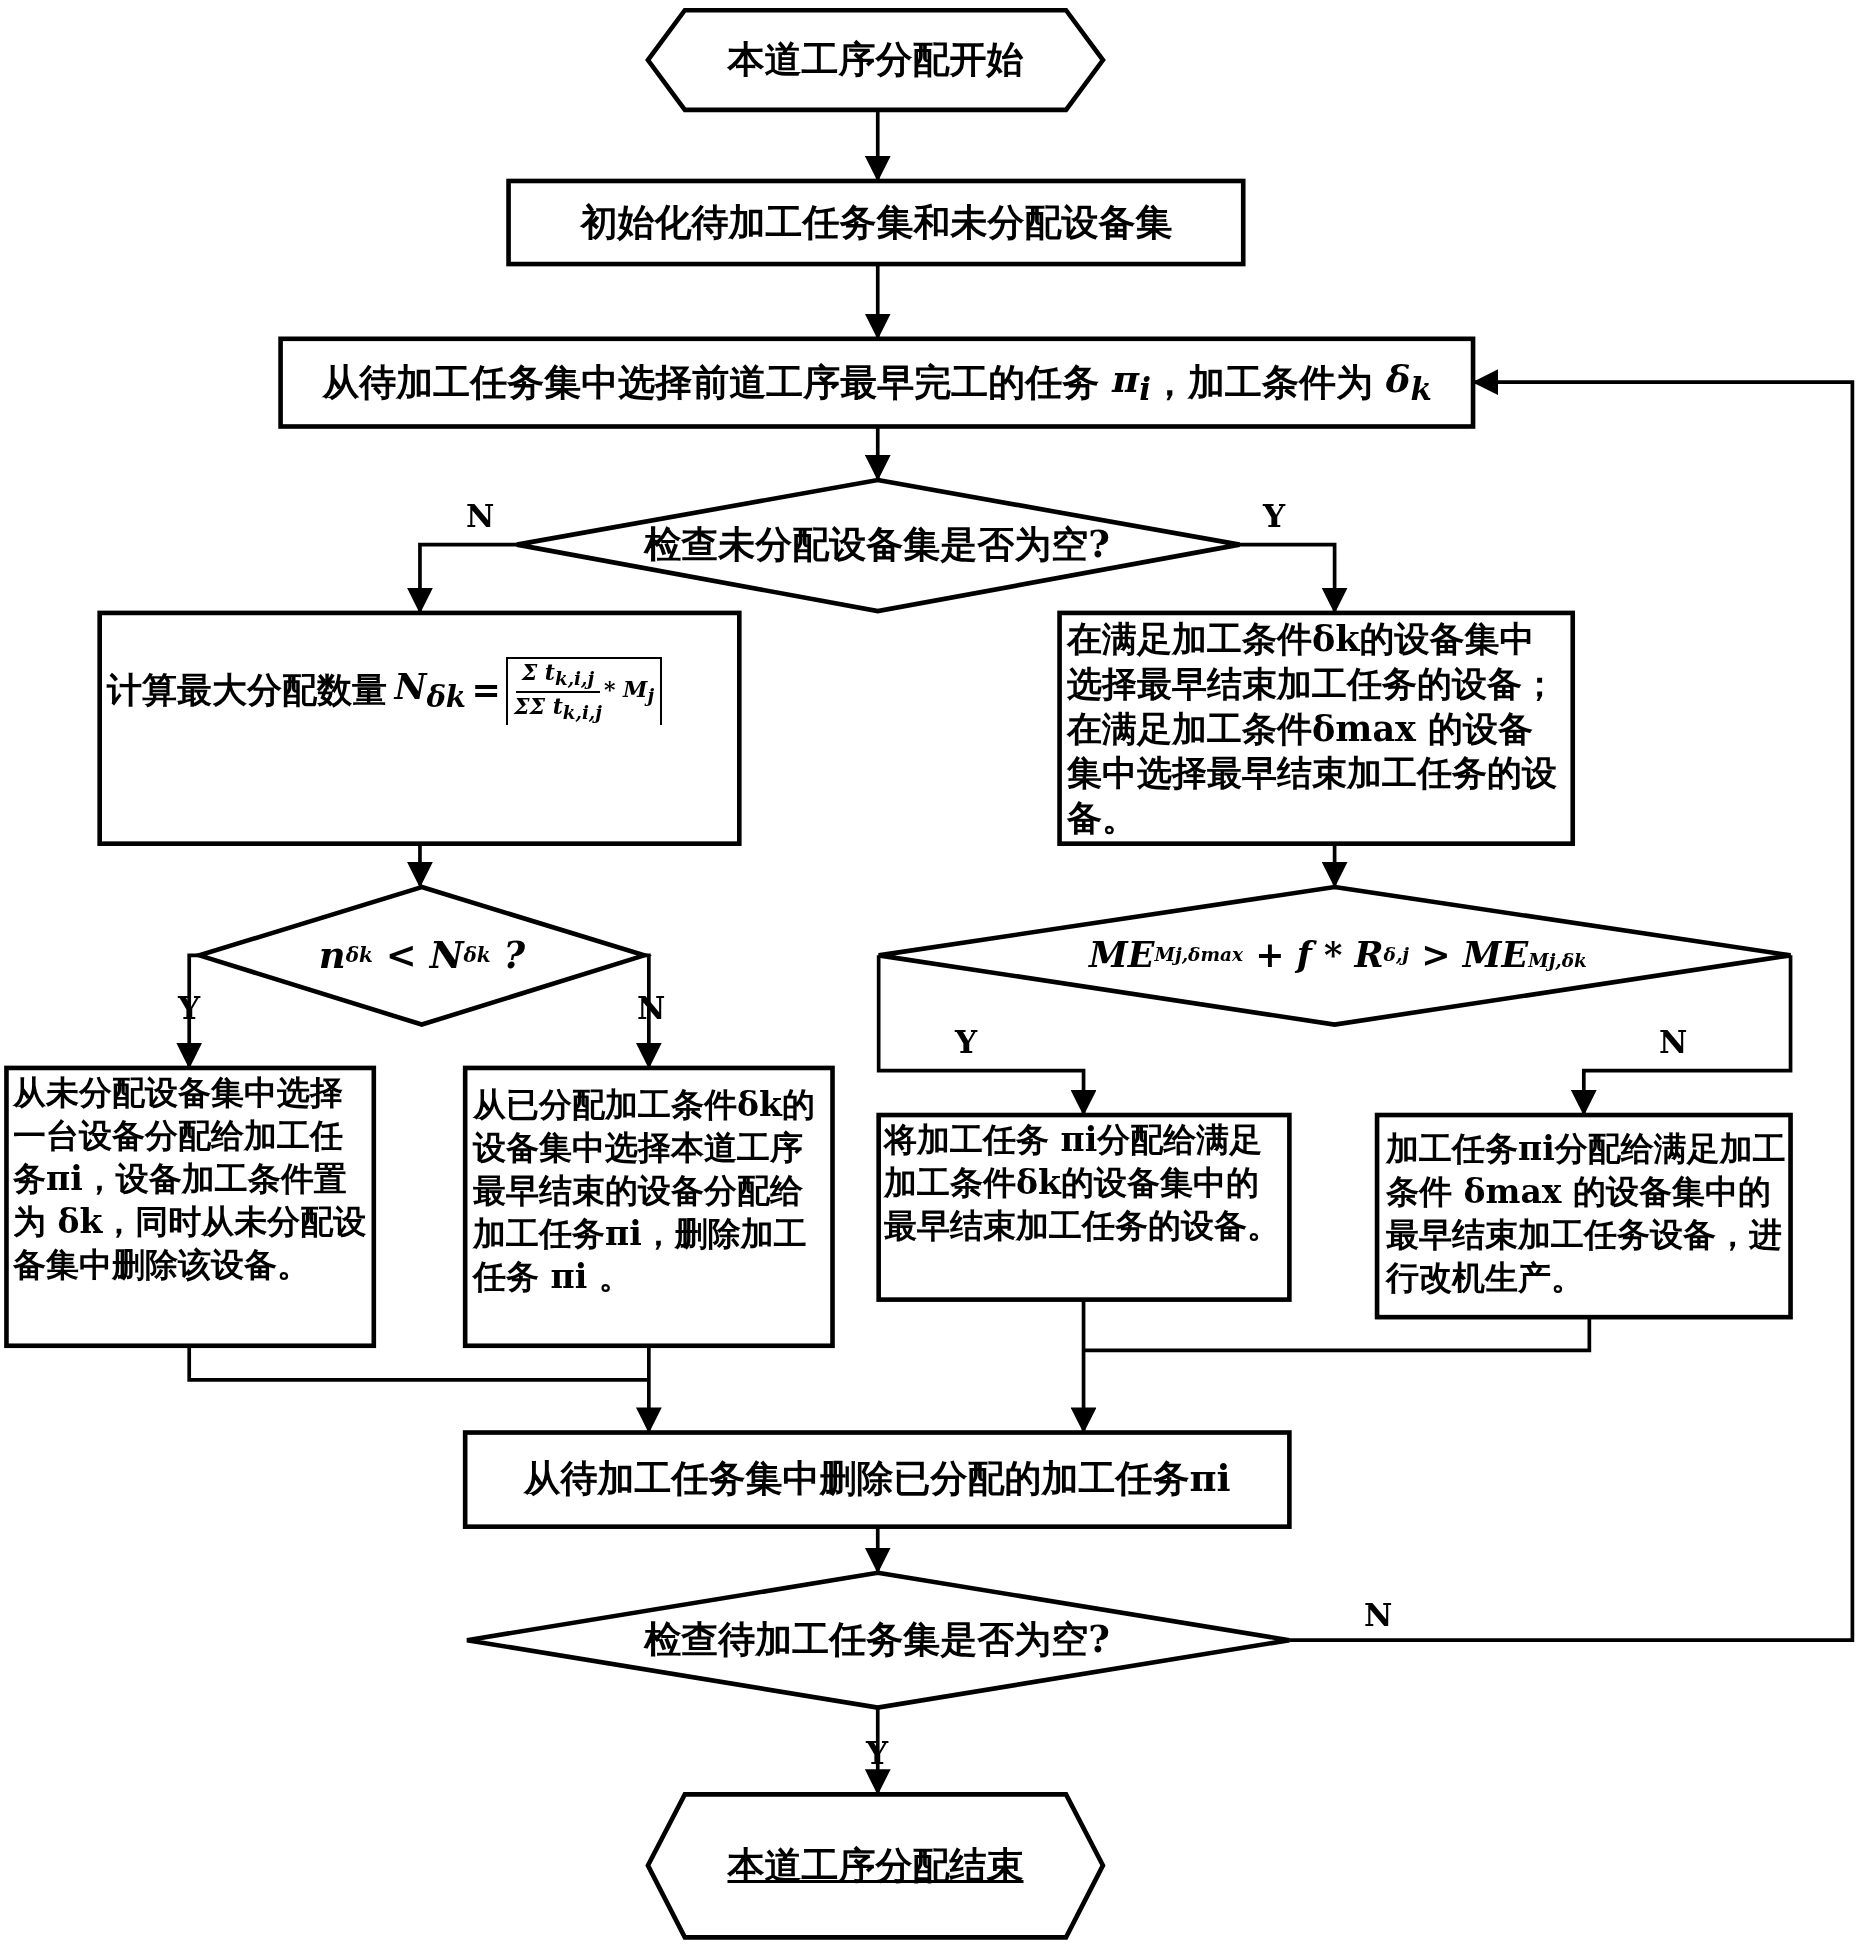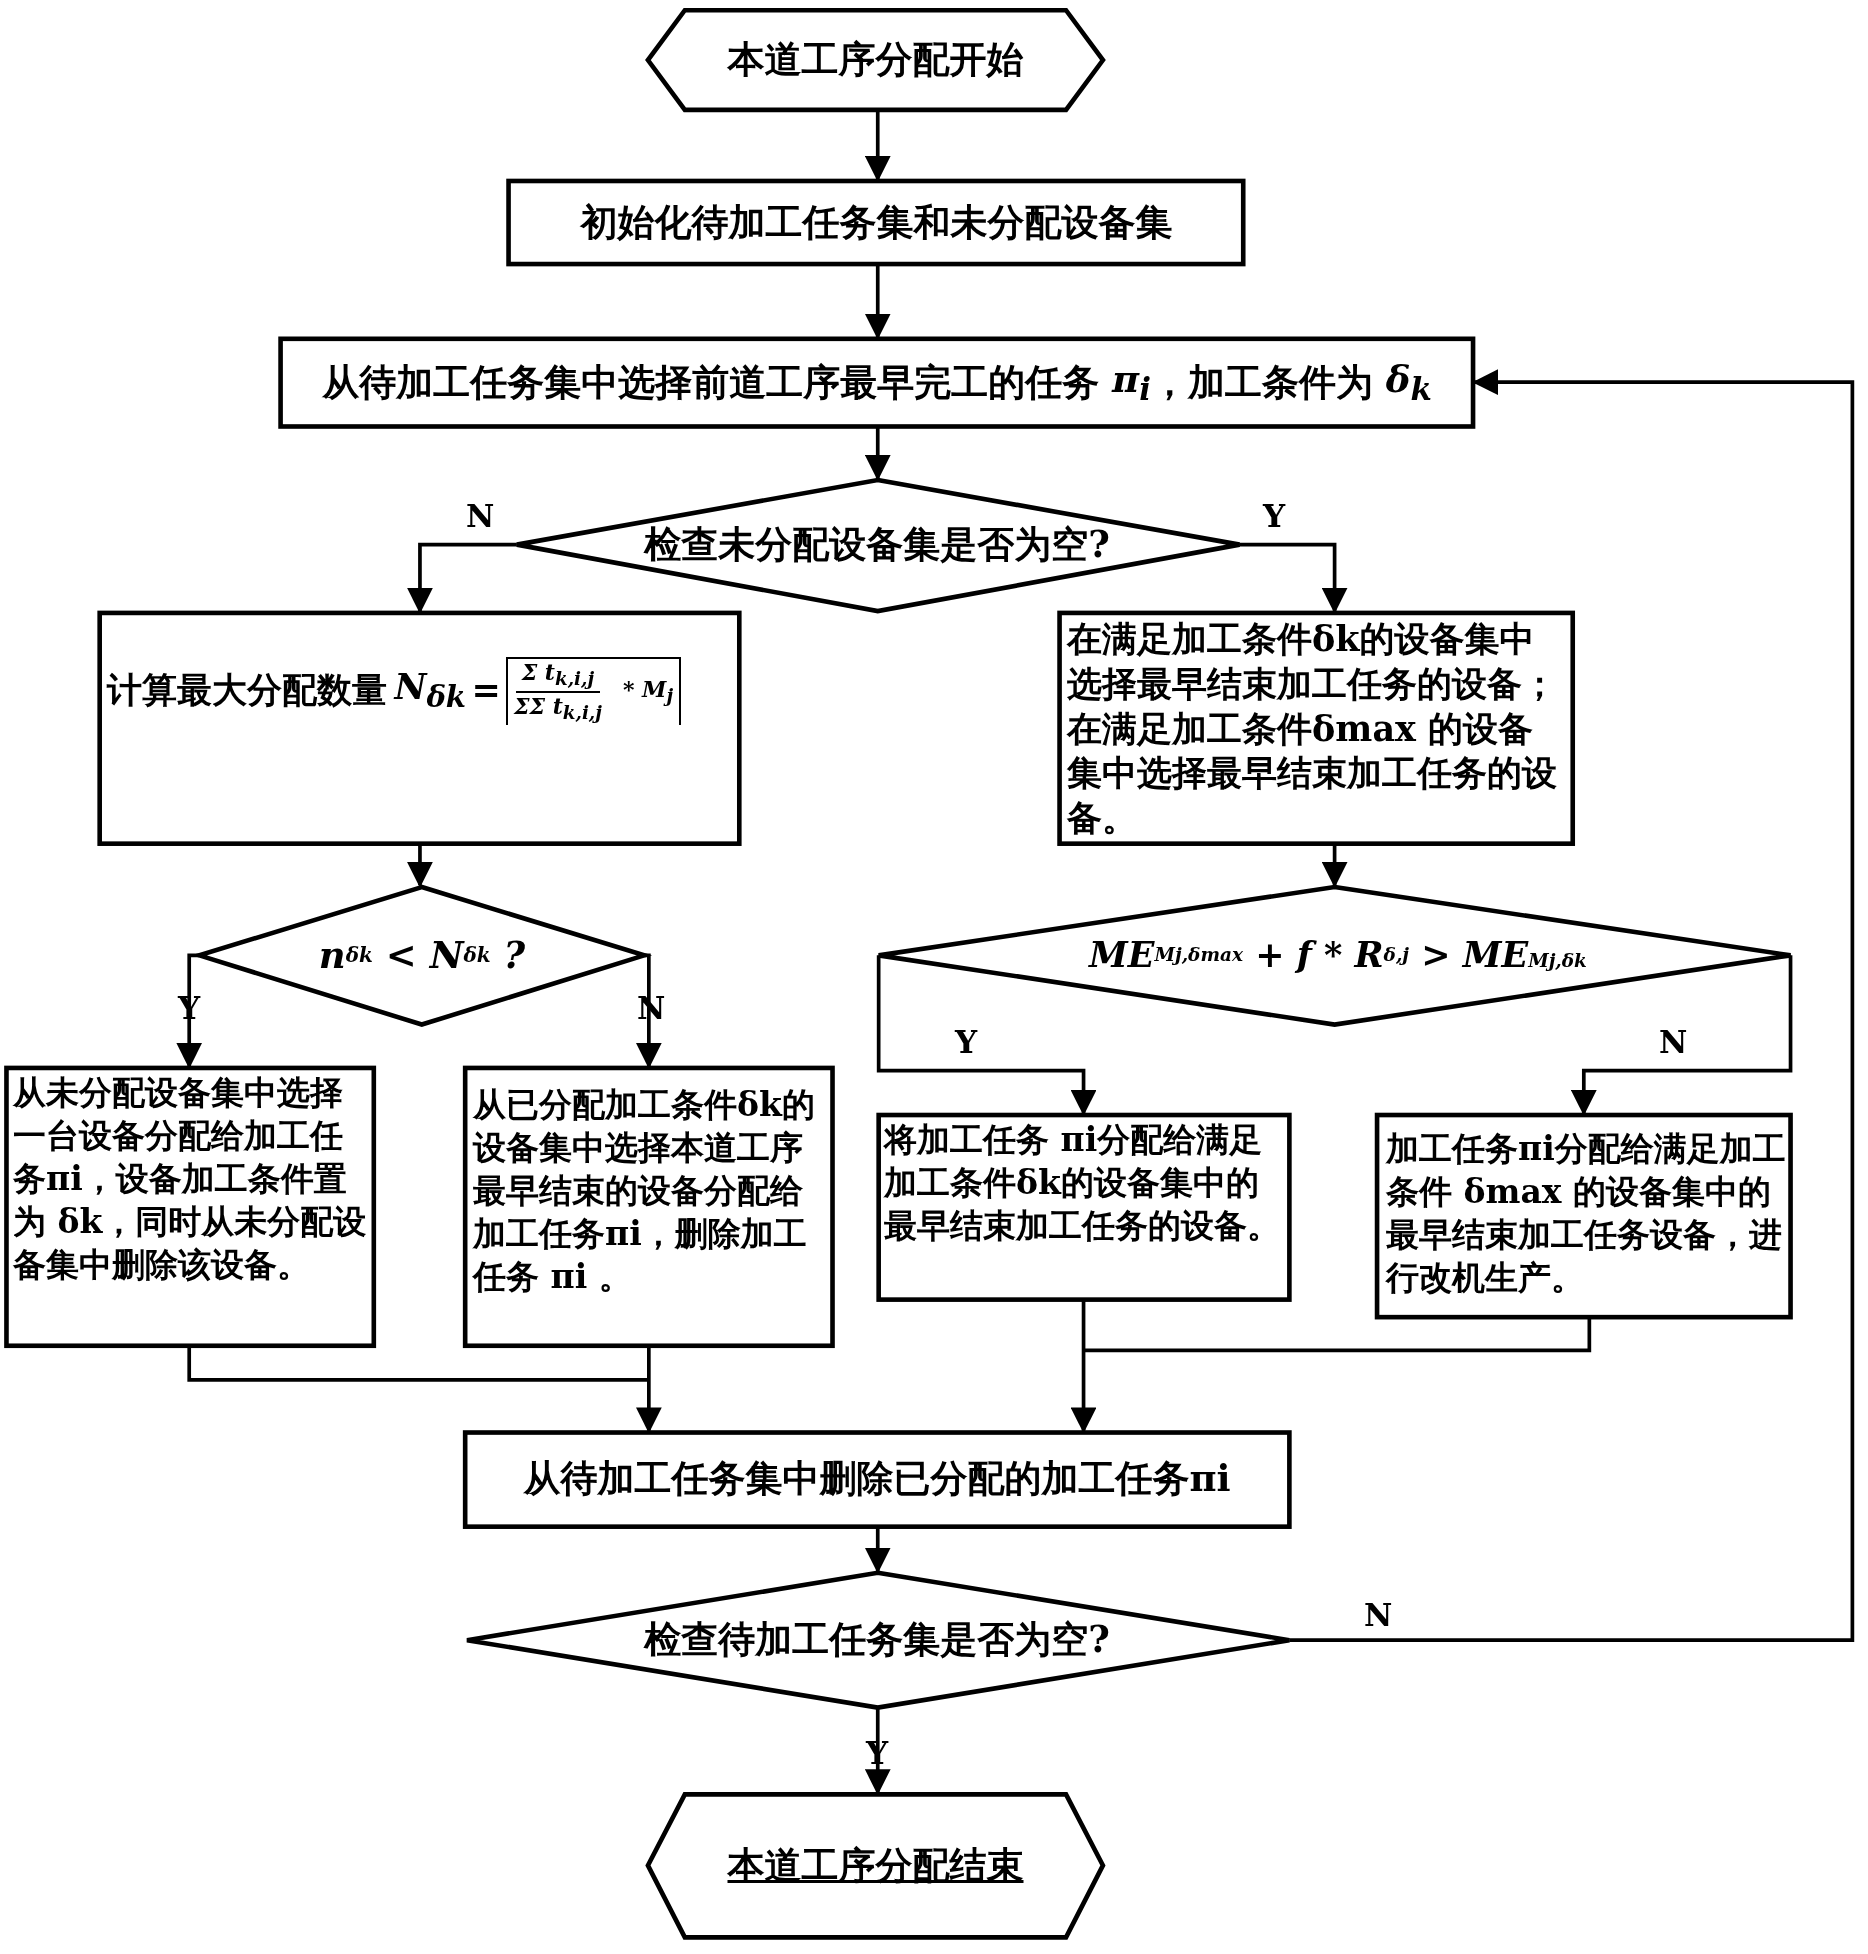--- a/index.html
+++ b/index.html
@@ -79,21 +79,21 @@
 <div class="txt fs-m" style="left:107px;top:657px;width:628px;">
   <div style="display:flex;align-items:center;">
     <span>计算最大分配数量</span>
     <span class="math" style="margin-left:7.4px;"><span>N</span><sub>δk</sub></span>
     <span style="margin:0 5.5px;">=</span>
     <span style="display:inline-flex;align-items:center;border-left:2.8px solid #000;border-right:2.8px solid #000;border-top:2.8px solid #000;padding:0 5.5px;font-size:22px;">
       <span style="display:inline-flex;flex-direction:column;align-items:center;">
         <span class="math" style="border-bottom:2.8px solid #000;padding:0 5.5px;"><span>Σ t</span><sub>k,i,j</sub></span>
         <span class="math"><span>ΣΣ t</span><sub>k,i,j</sub></span>
       </span>
-      <span class="math" style="margin-left:21px;"><span>* M</span><sub>j</sub></span>
+      <span class="math" style="margin-left:2px;"><span>* M</span><sub>j</sub></span>
     </span>
   </div>
 </div>
 
 <div class="txt fs-m" style="left:1067px;top:617px;width:498px;line-height:1.28;">在满足加工条件δk的设备集中选择最早结束加工任务的设备；在满足加工条件δmax 的设备集中选择最早结束加工任务的设备。</div>
 
 <div class="txt center fs-l math" style="left:277px;top:928px;width:290px;height:55px;">
   <span>n</span><sub style="font-size:20px;">δk</sub>
   &nbsp;<span>&lt;</span>&nbsp;
   <span>N</span><sub style="font-size:20px;">δk</sub>

